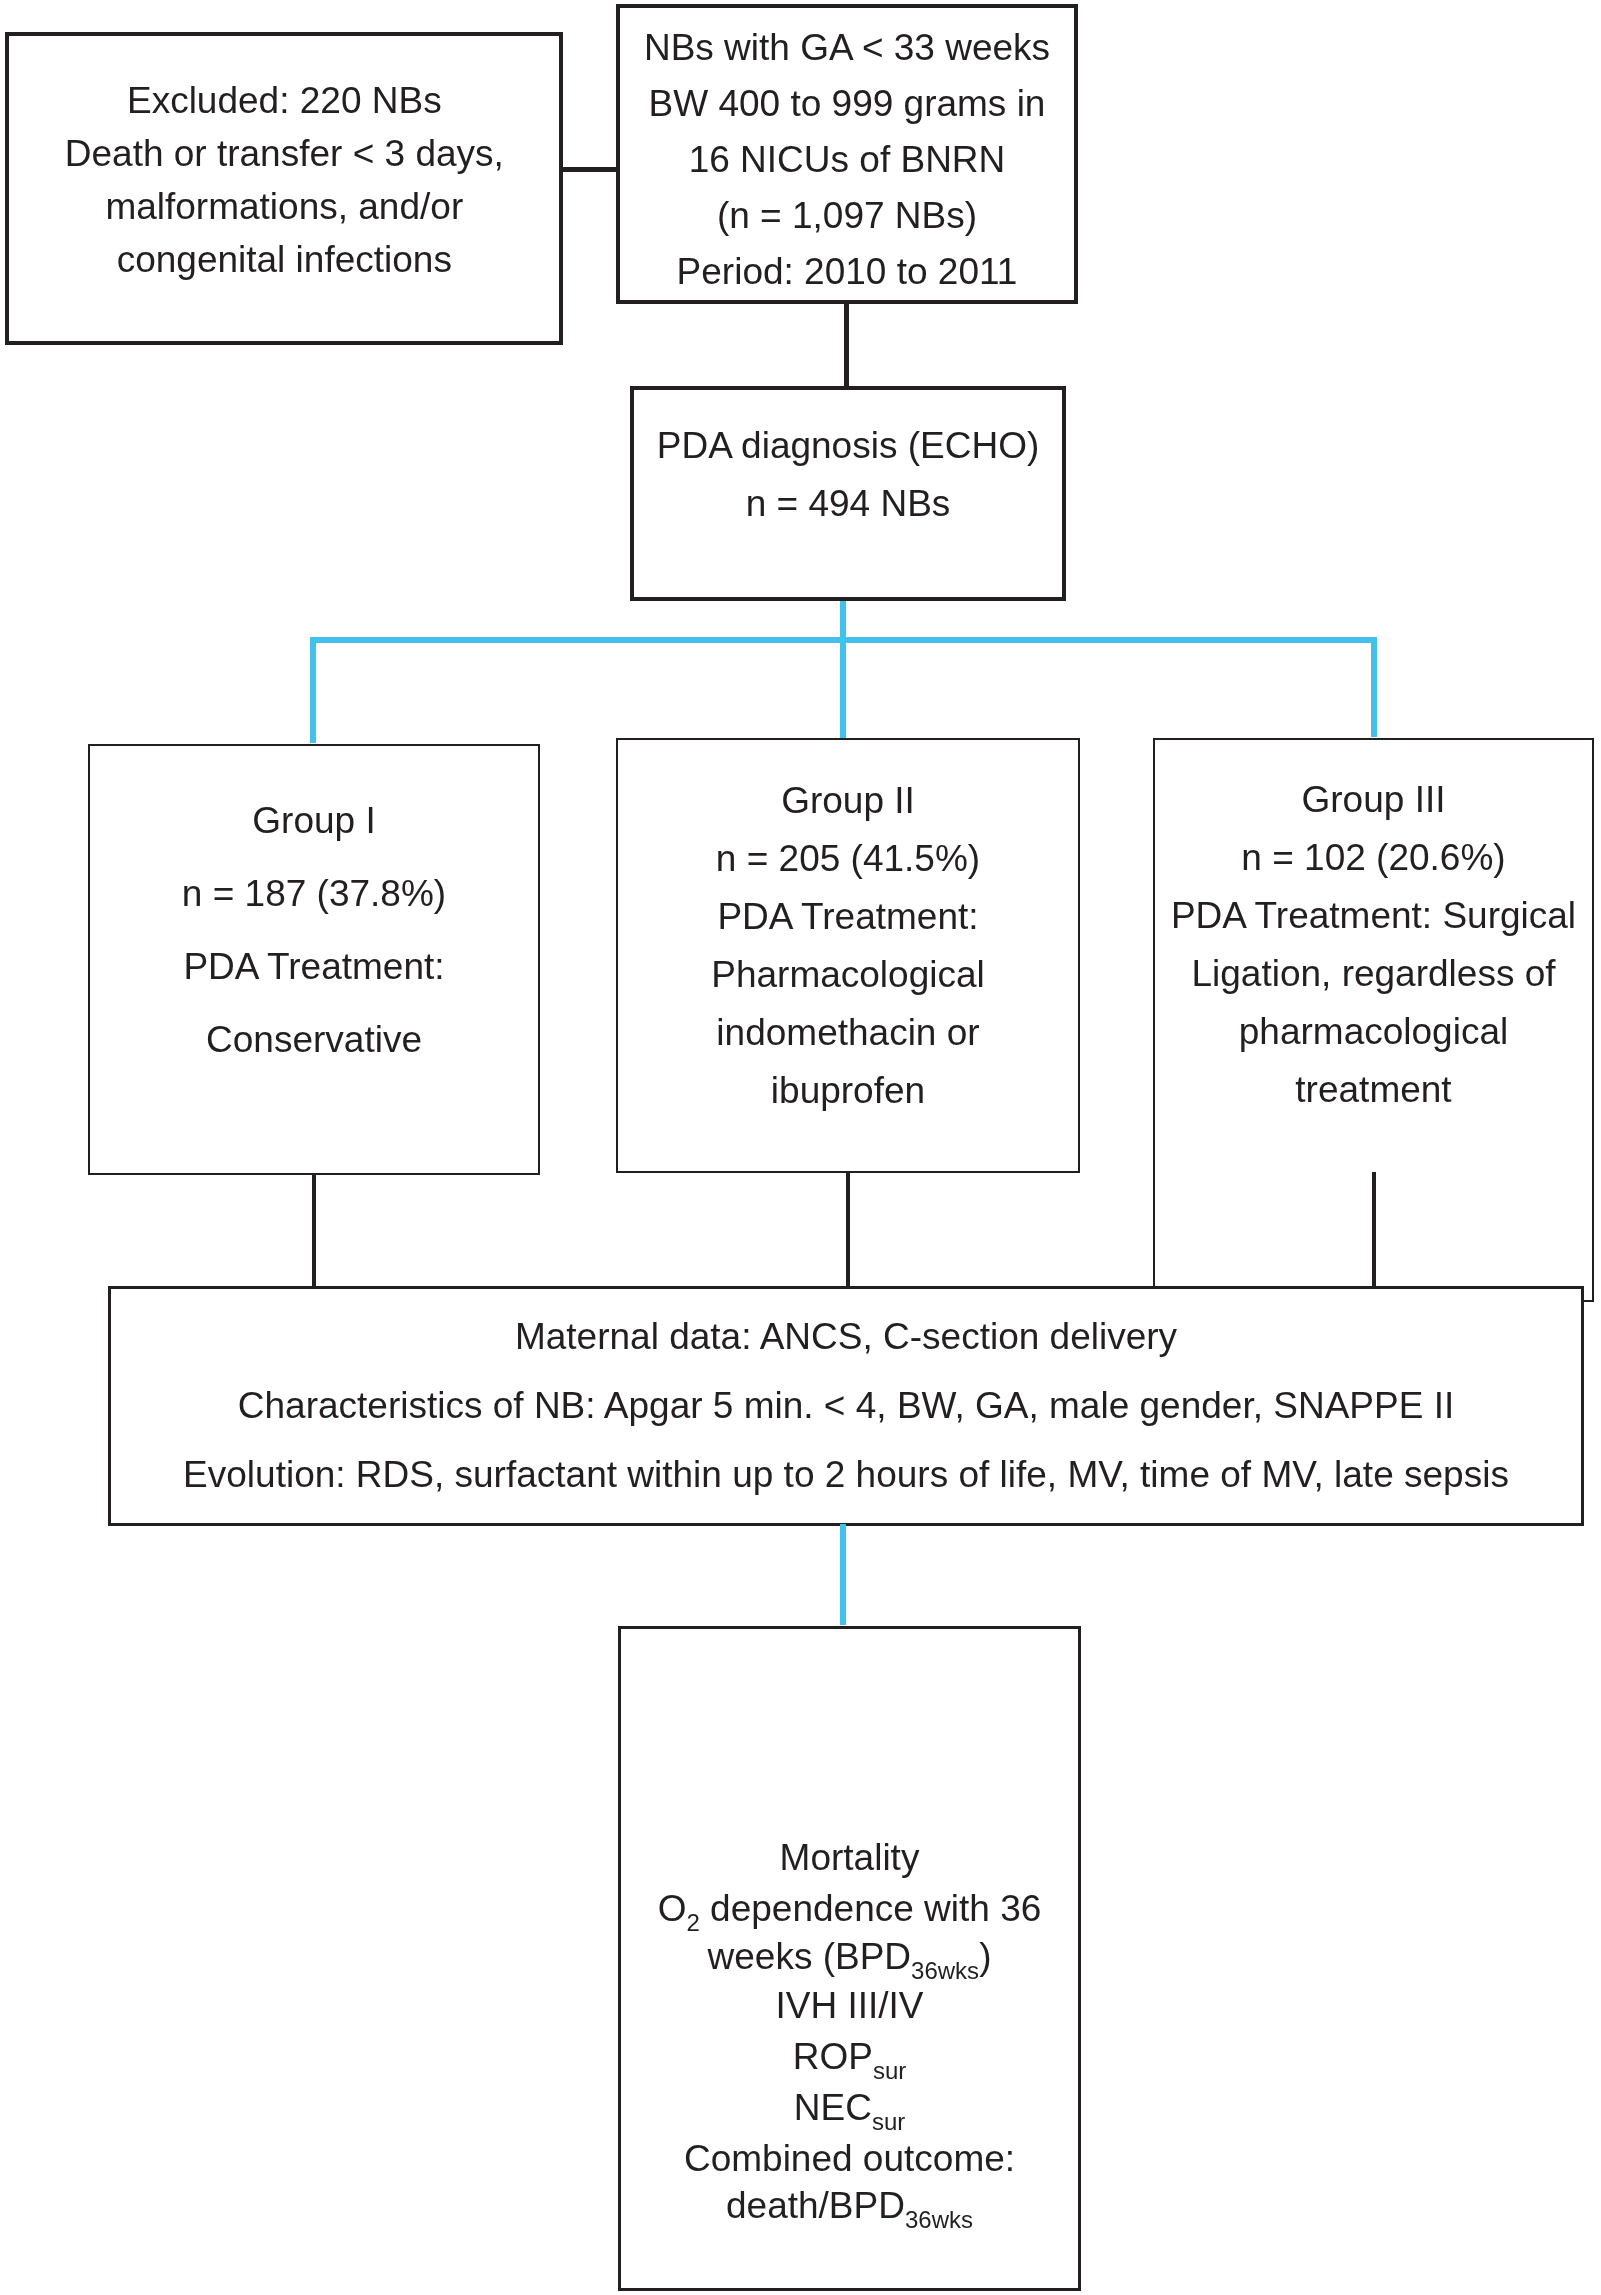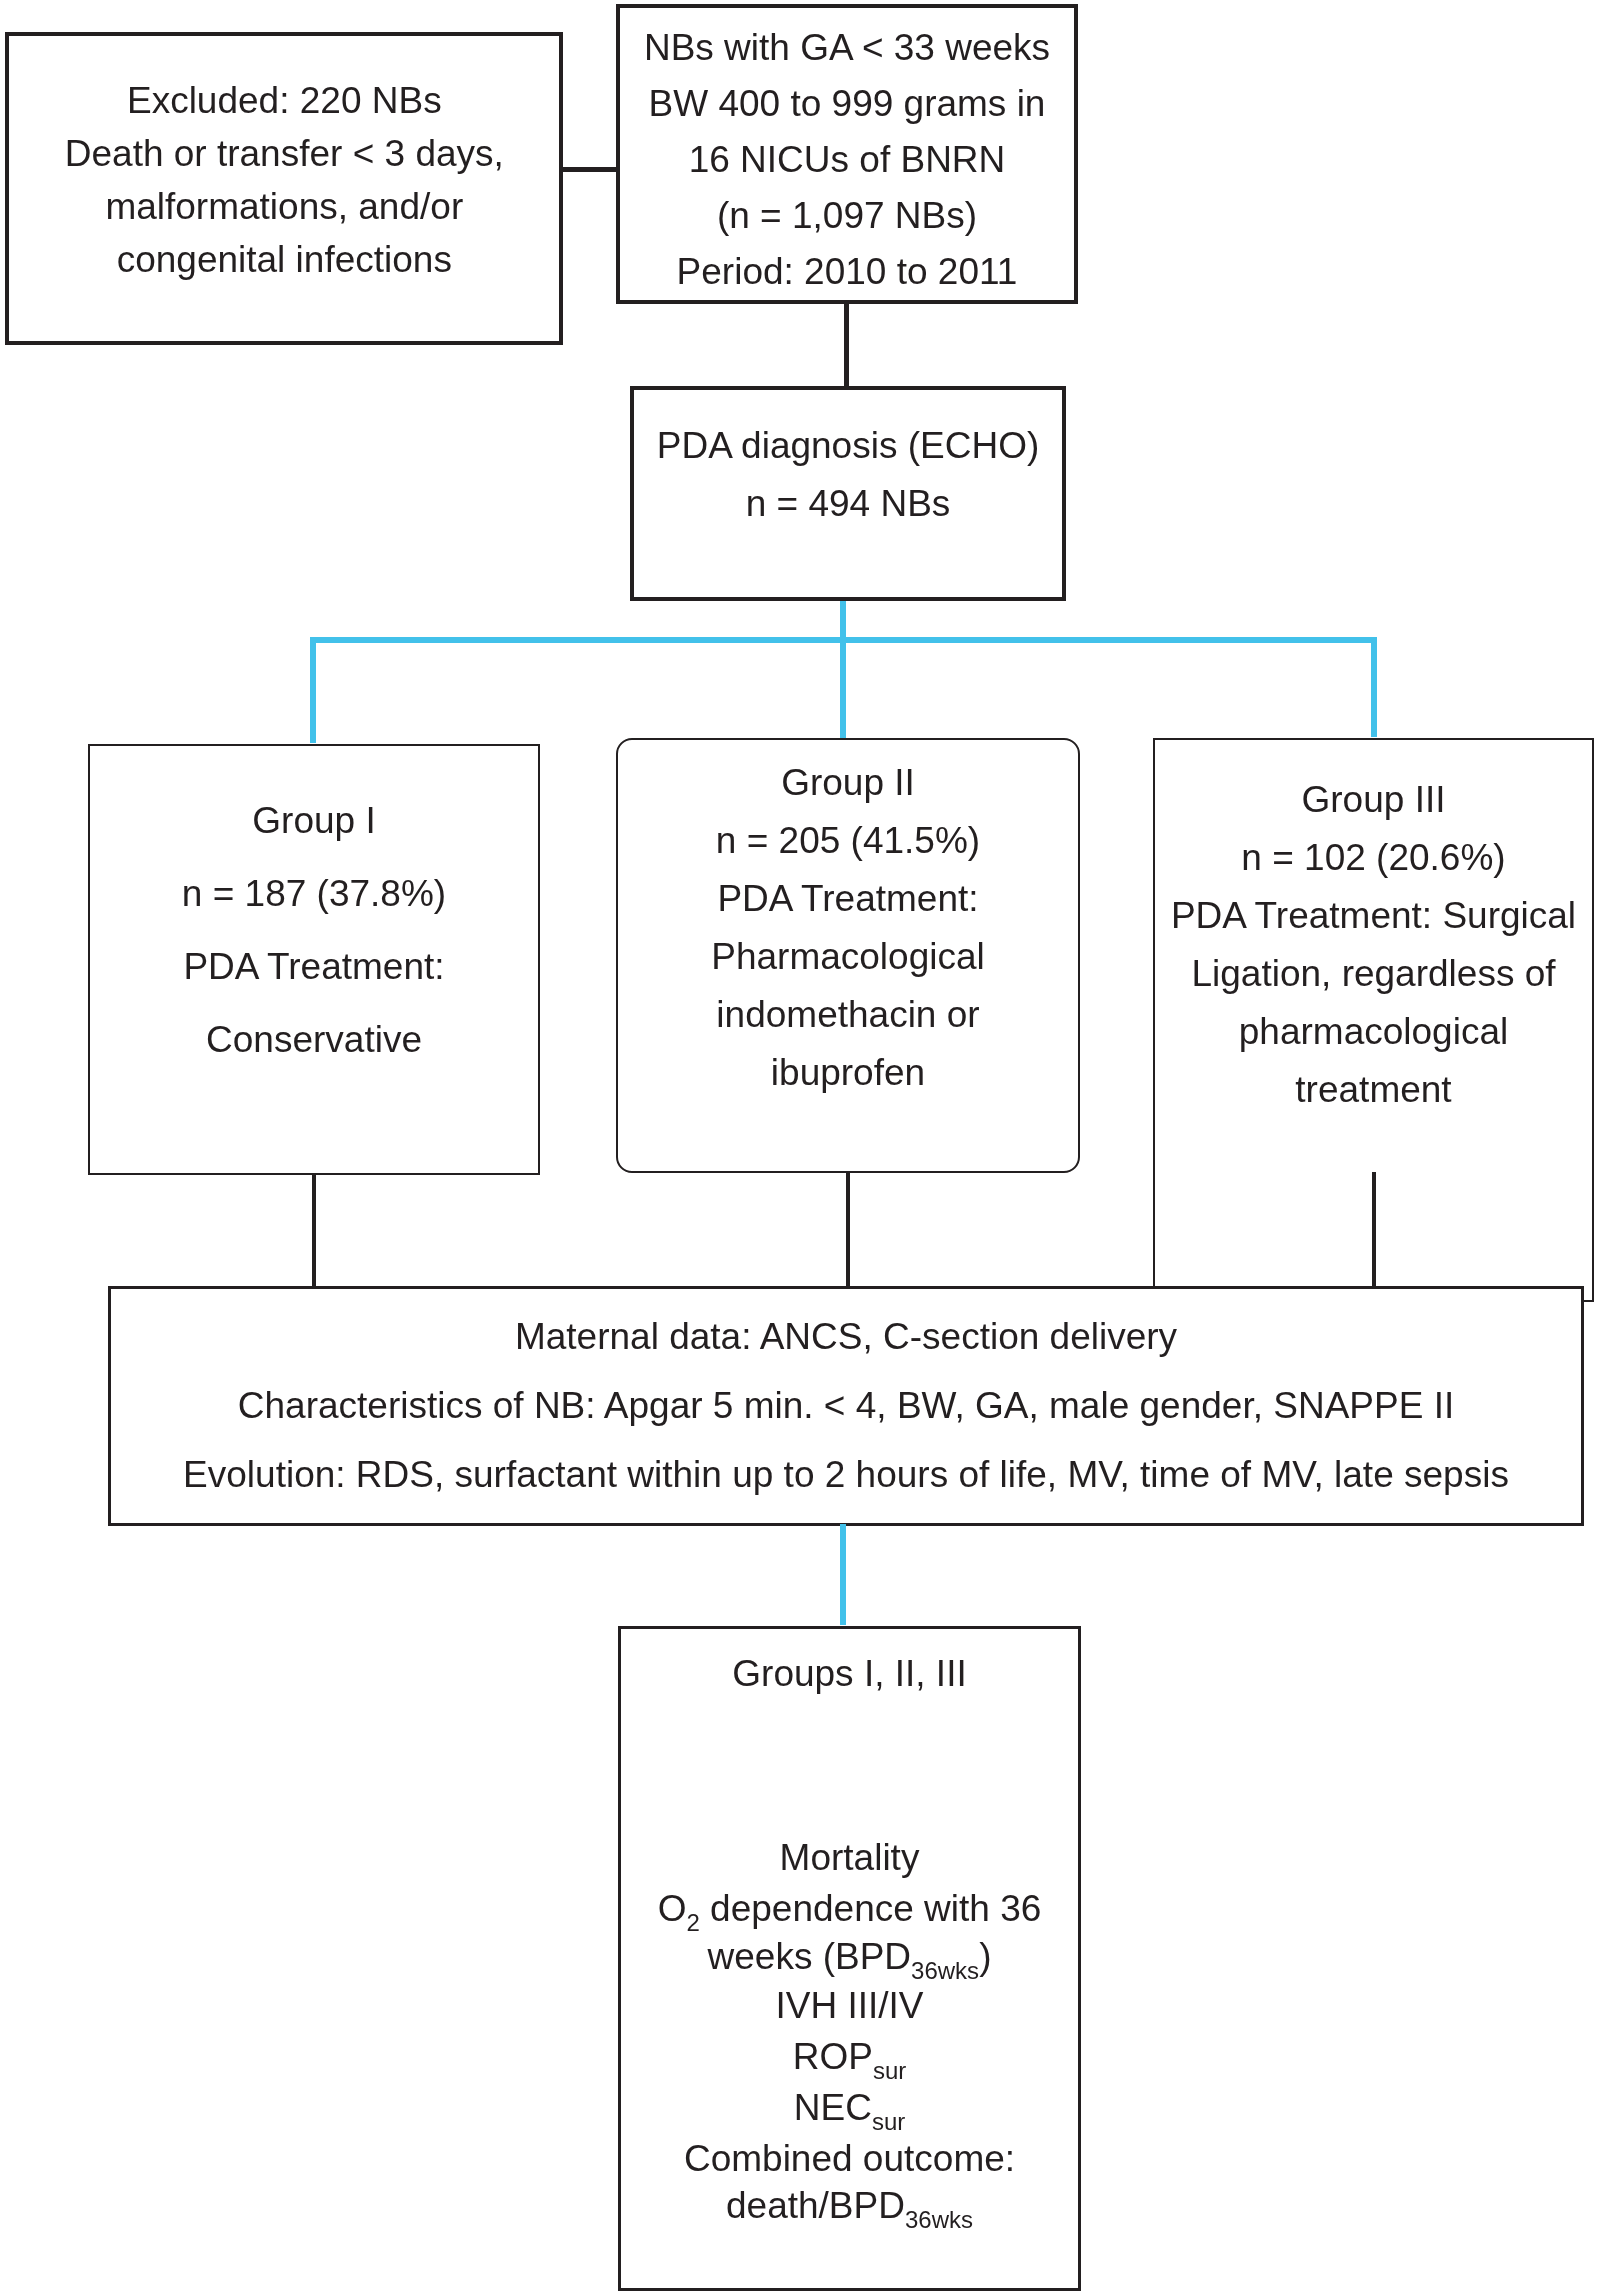--- a/index.html
+++ b/index.html
@@ -62,21 +62,21 @@
 
   <div class="cyan" style="left:1371px;top:637px;width:6px;height:100px;"></div>
 
   <div class="box thin" style="left:88px;top:744px;width:452px;height:431px;padding-top:38px;">
     <div class="ln lh110">Group I</div>
     <div class="ln lh110">n = 187 (37.8%)</div>
     <div class="ln lh110">PDA Treatment:</div>
     <div class="ln lh110">Conservative</div>
   </div>
 
-  <div class="box thin" style="left:616px;top:738px;width:464px;height:435px;padding-top:14px;border-radius:16px;">
+  <div class="box thin" style="left:616px;top:738px;width:464px;height:435px;padding-top:32px;">
     <div class="ln lh88">Group II</div>
     <div class="ln lh88">n = 205 (41.5%)</div>
     <div class="ln lh88">PDA Treatment:</div>
     <div class="ln lh88">Pharmacological</div>
     <div class="ln lh88">indomethacin or</div>
     <div class="ln lh88">ibuprofen</div>
   </div>
 
   <div class="box thin" style="left:1153px;top:738px;width:441px;height:564px;padding-top:30.5px;">
     <div class="ln lh88">Group III</div>
@@ -93,21 +93,20 @@
 
   <div class="box mid vflex" style="left:108px;top:1286px;width:1476px;height:240px;">
     <div class="ln">Maternal data: ANCS, C-section delivery</div>
     <div class="ln">Characteristics of NB: Apgar 5 min. &lt; 4, BW, GA, male gender, SNAPPE II</div>
     <div class="ln">Evolution: RDS, surfactant within up to 2 hours of life, MV, time of MV, late sepsis</div>
   </div>
 
   <div class="cyan" style="left:840px;top:1524px;width:6px;height:101px;"></div>
 
   <div class="box mid" style="left:618px;top:1626px;width:463px;height:665px;">
-    <div class="oline" style="top:23px;">Groups I, II, III</div>
     <div class="oline" style="top:207px;">Mortality</div>
     <div class="oline" style="top:258px;"><span>O</span><sub class="sb">2</sub><span> dependence with 36</span></div>
     <div class="oline" style="top:306px;"><span>weeks (BPD</span><sub class="sb">36wks</sub><span>)</span></div>
     <div class="oline" style="top:355px;">IVH III/IV</div>
     <div class="oline" style="top:406px;"><span>ROP</span><sub class="sb">sur</sub></div>
     <div class="oline" style="top:457px;"><span>NEC</span><sub class="sb">sur</sub></div>
     <div class="oline" style="top:508px;">Combined outcome:</div>
     <div class="oline" style="top:555px;"><span>death/BPD</span><sub class="sb">36wks</sub></div>
   </div>
 

